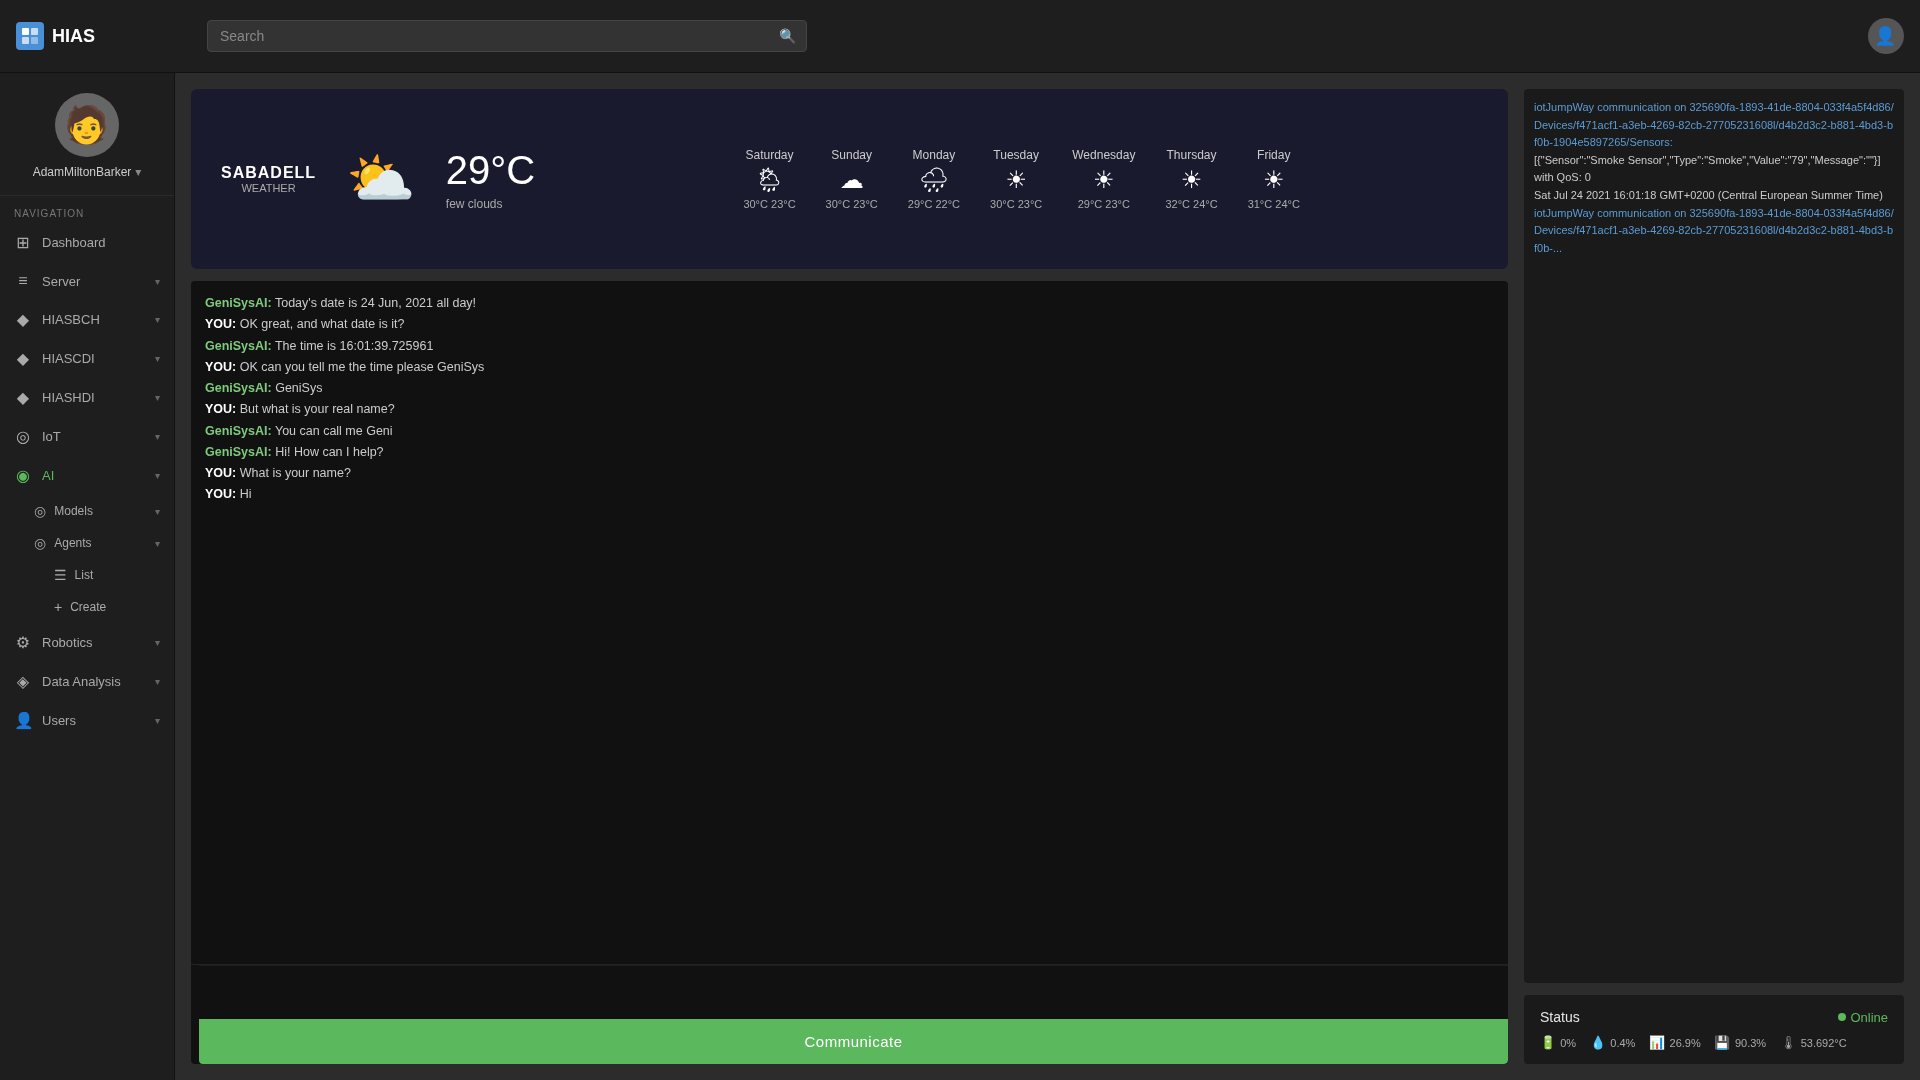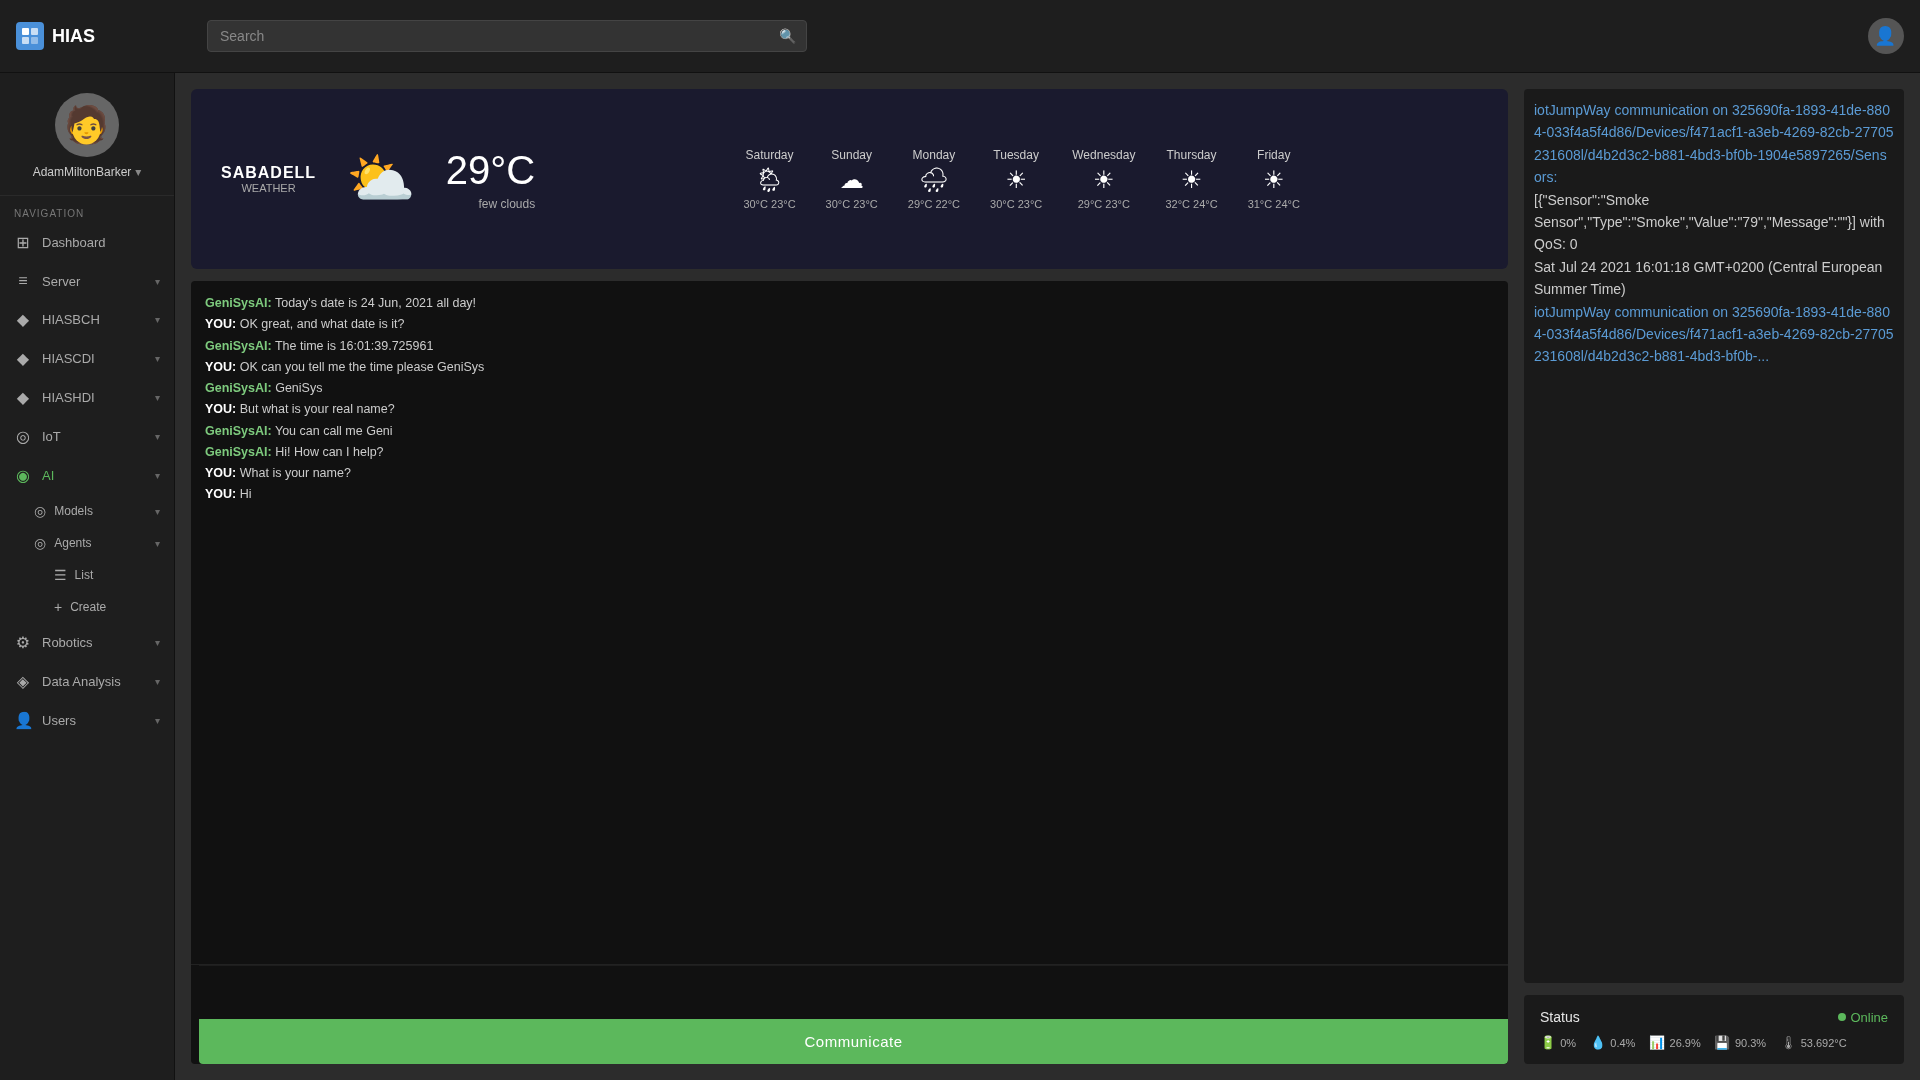--- a/index.html
+++ b/index.html
@@ -38,42 +38,42 @@
     .center-col { flex: 1; display: flex; flex-direction: column; gap: 12px; }
     .right-col { width: 380px; display: flex; flex-direction: column; gap: 12px; }
 
     
     .weather-card { background: #1a1a2e; border-radius: 6px; padding: 20px 30px; display: flex; align-items: center; gap: 30px; color: #fff; min-height: 180px; }
     .weather-location { text-align: center; }
     .weather-location .city { font-size: 16px; font-weight: bold; letter-spacing: 1px; }
     .weather-location .label { font-size: 11px; color: #aaa; }
     .weather-icon-current { font-size: 56px; }
     .weather-temp { font-size: 40px; font-weight: 300; }
-    .weather-desc { font-size: 12px; color: #aaa; margin-top: 4px; text-align: right; }
+    .weather-desc { font-size: 12px; color: #aaa; margin-top: 4px; }
     .weather-forecast { display: flex; gap: 30px; flex: 1; justify-content: center; }
     .forecast-day { display: flex; flex-direction: column; align-items: center; gap: 4px; }
     .forecast-day .day-name { font-size: 12px; color: #ccc; }
     .forecast-day .day-icon { font-size: 24px; }
     .forecast-day .temps { font-size: 11px; color: #aaa; }
 
     
     .chat-panel { background: #111; border-radius: 4px; flex: 1; display: flex; flex-direction: column; overflow: hidden; }
     .chat-messages { flex: 1; overflow-y: auto; padding: 12px 14px; font-size: 12.5px; line-height: 1.7; }
     .chat-messages::-webkit-scrollbar { width: 6px; }
     .chat-messages::-webkit-scrollbar-track { background: #1a1a1a; }
     .chat-messages::-webkit-scrollbar-thumb { background: #444; border-radius: 3px; }
     .msg-sender { font-weight: bold; }
     .msg-sender.geni { color: #7ecb7e; }
     .msg-sender.you { color: #ffffff; }
     .chat-input-area { border-top: 1px solid #222; padding-left: 8px; }
     .chat-input { width: 100%; background: #111; border: none; border-top: 1px solid #1e1e1e; color: #ccc; padding: 10px 14px; font-size: 13px; outline: none; resize: none; height: 50px; }
     .communicate-btn { width: 100%; background: #5cb85c; border: none; color: #fff; font-size: 15px; padding: 14px; cursor: pointer; letter-spacing: 0.5px; border-radius: 0 0 4px 4px; }
 
     
-    .log-panel { background: #1a1a1a; border-radius: 4px; flex: 1; overflow-y: auto; padding: 10px; font-size: 14px; line-height: 1.6; color: #aaa; }
+    .log-panel { background: #1a1a1a; border-radius: 4px; flex: 1; overflow-y: auto; padding: 10px; font-size: 11px; line-height: 1.6; color: #aaa; }
     .log-panel::-webkit-scrollbar { width: 6px; }
     .log-panel::-webkit-scrollbar-thumb { background: #444; border-radius: 3px; }
     .log-link { color: #5b9bd5; word-break: break-all; }
     .log-text { color: #ccc; }
 
     
     .status-panel { background: #1a1a1a; border-radius: 4px; padding: 14px 16px; }
     .status-header { display: flex; justify-content: space-between; align-items: center; margin-bottom: 10px; }
     .status-title { font-size: 14px; color: #e5e5e5; }
     .status-online { color: #5cb85c; font-size: 13px; display: flex; align-items: center; gap: 4px; }

